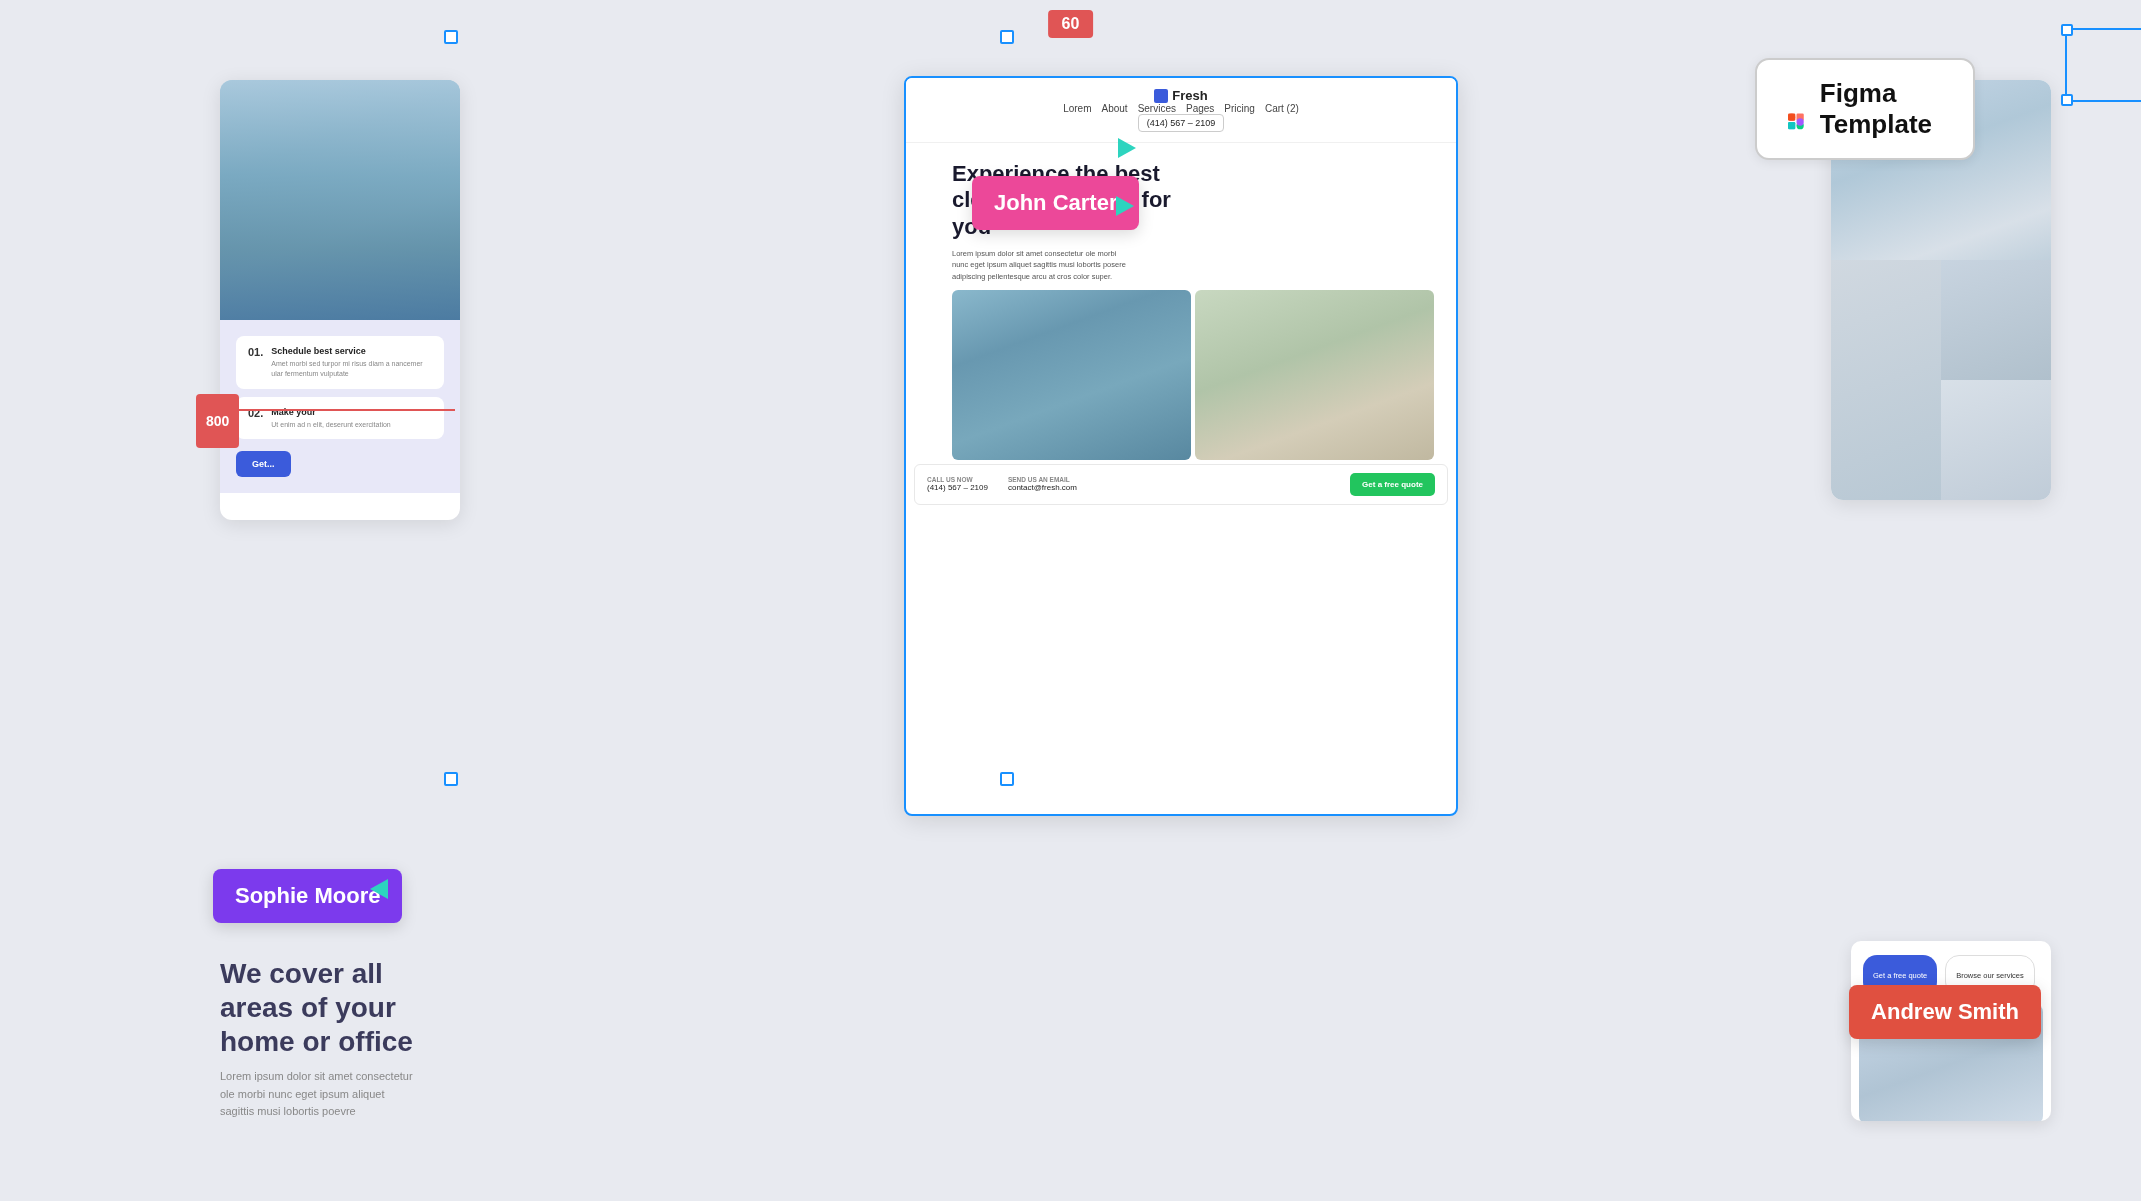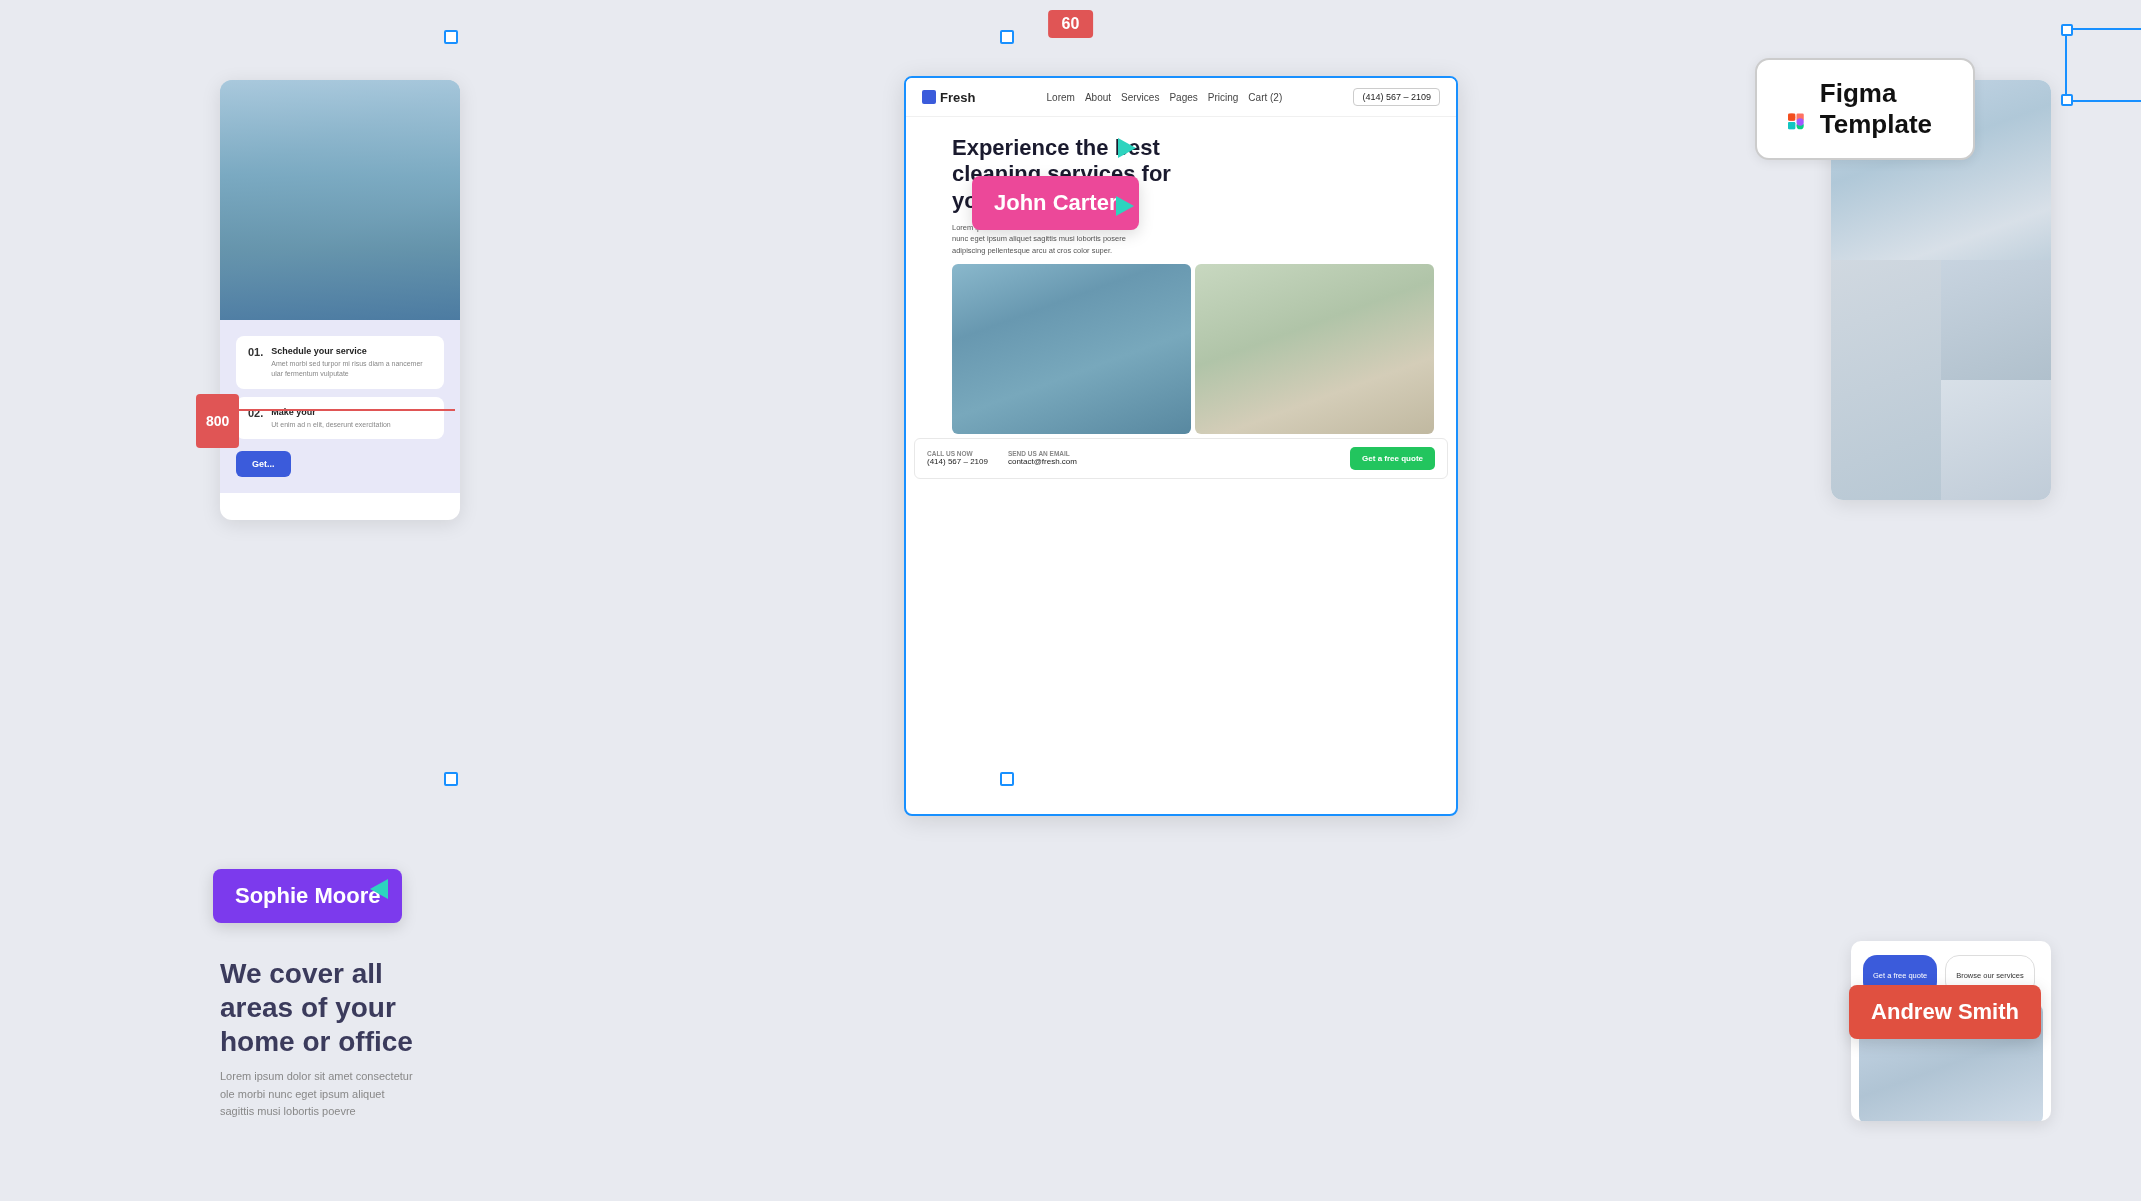--- a/index.html
+++ b/index.html
@@ -75,20 +75,21 @@
     }
 
     
     .site-nav {
       display: flex;
       align-items: center;
       justify-content: space-between;
       padding: 10px 16px;
       background: #fff;
       border-bottom: 1px solid #f0f0f0;
+      flex-direction: column;
     }
     .site-logo {
       font-size: 13px;
       font-weight: 700;
       color: #222;
       display: flex;
       align-items: center;
       gap: 4px;
     }
     .site-logo-icon {
@@ -513,21 +514,21 @@
       <div style="position:absolute; bottom:0; left:0; right:0; height:100%;
         background: linear-gradient(180deg, #a8c8dc 0%, #78a8c0 40%, #6090a8 70%, #4878a0 100%);
         opacity:0.9;"></div>
     </div>
     <div class="left-panel-content">
       <div class="left-panel-step">
         <div>
           <div class="step-num">01.</div>
         </div>
         <div>
-          <div class="step-text-title">Schedule your service</div>
+          <div class="step-text-title">Schedule best service</div>
           <div class="step-text-body">Amet morbi sed turpor mi risus diam a nancemer ular fermentum vulputate</div>
         </div>
       </div>
       <div class="left-panel-step">
         <div>
           <div class="step-num">02.</div>
         </div>
         <div>
           <div class="step-text-title">Make your</div>
           <div class="step-text-body">Ut enim ad n elit, deserunt exercitation</div>

